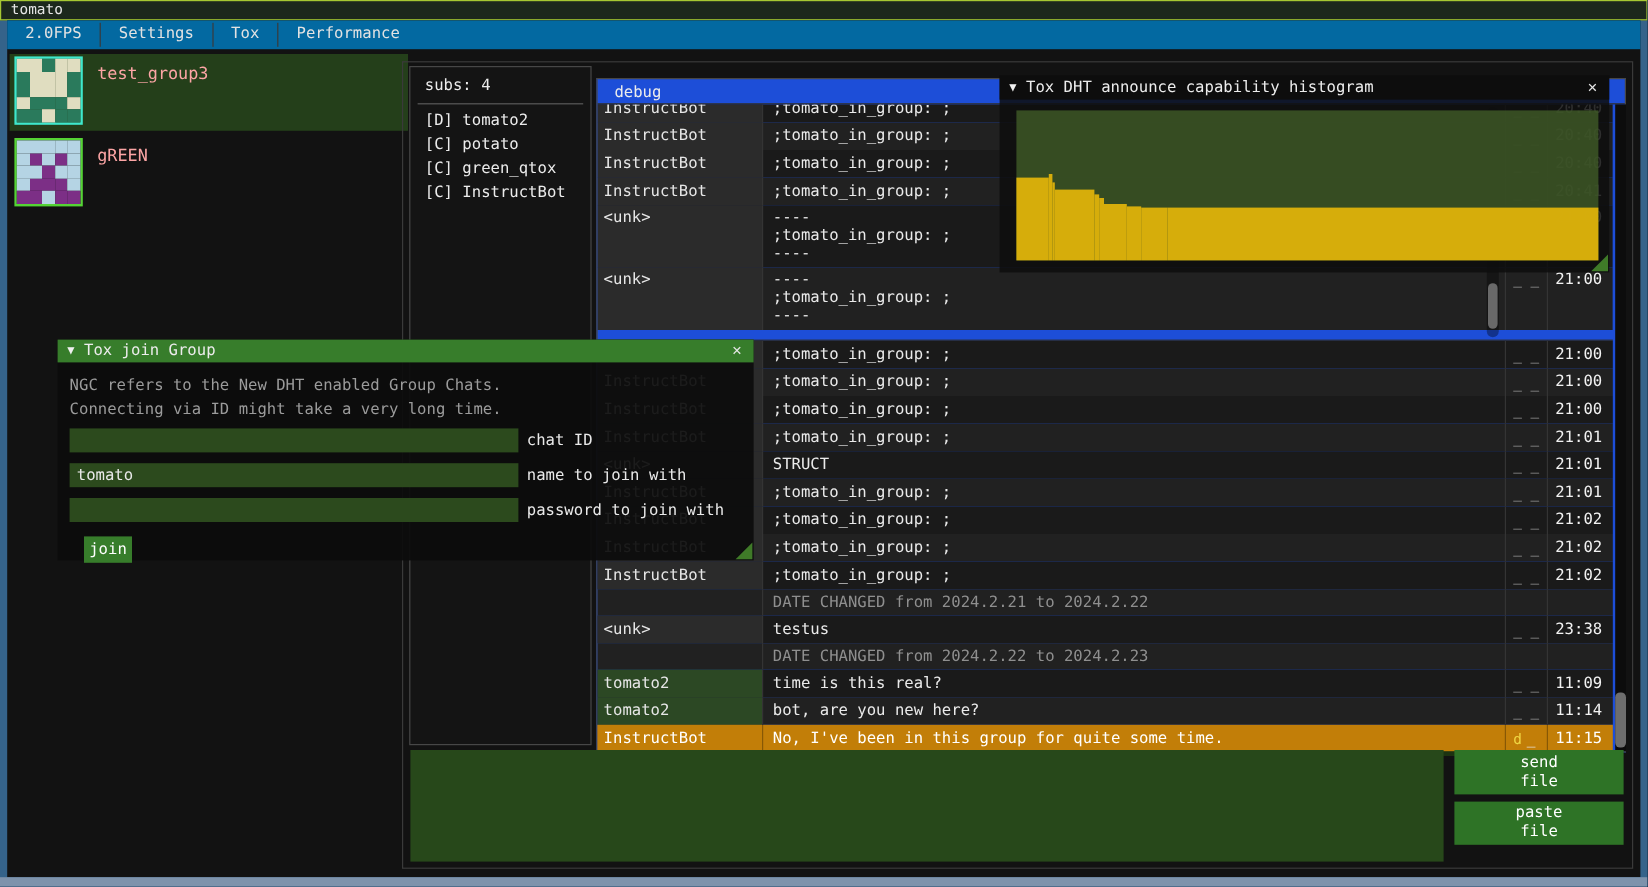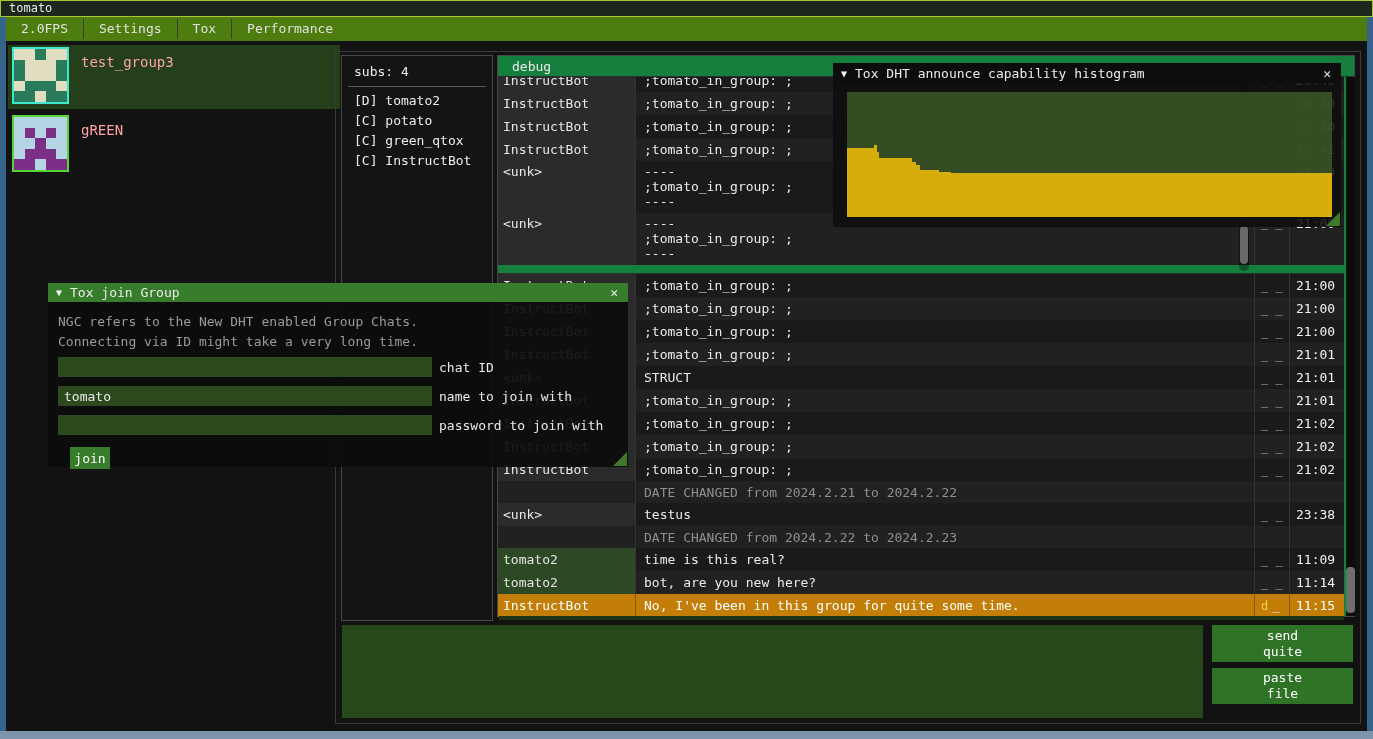--- a/index.html
+++ b/index.html
@@ -9,21 +9,21 @@
 
   
   #titlebar { position:absolute; left:0; top:0; width:1373px; height:17px;
     background:#1c281c; border:1px solid #a6c832; color:#e6e6e6; font-size:12px;
     line-height:15px; padding-left:8px; }
 
   
   #appwin { position:absolute; left:6px; top:17px; width:1361px; height:714px; background:#121212; }
 
   
-  #menubar { position:absolute; left:0; top:0; width:1361px; height:24px; background:#4d7c0f;
+  #menubar { position:absolute; left:0; top:0; width:1361px; height:24px; background:#0369a1;
     display:flex; align-items:stretch; }
   .menu-item { color:#e2e2e2; font-size:13px; padding:4px 15px 0 15px; cursor:default; }
   .menu-sep { width:1px; background:#3a3a3a; margin:2px 0; }
 
   
   #group-list { position:absolute; left:2px; top:28px; width:332px; }
   .group-row { display:flex; align-items:flex-start; height:64px; margin-bottom:4px; padding:2px 0 0 4px; }
   .group-row.selected { background:#243f1a; }
   .g-avatar { width:57px; height:57px; border:2px solid; display:grid;
     grid-template-columns:repeat(5,1fr); grid-template-rows:repeat(5,1fr); flex:0 0 auto; }
@@ -32,21 +32,21 @@
   
   #outer-region { position:absolute; left:329px; top:34px; width:1026px; height:673px; border:1px solid #3a3a3a; }
 
   
   #subs-panel { position:absolute; left:335px; top:38px; width:152px; height:566px; border:1px solid #474747; background:#141414; }
   #subs-title { color:#ececec; font-size:13px; padding:8px 0 0 12px; }
   #subs-sep { height:1px; background:#5a5a5a; margin:7px 6px 4px 6px; }
   .subs-member { color:#ececec; font-size:13px; line-height:20px; padding-left:12px; white-space:pre; }
 
   
-  #chat-panel { position:absolute; left:491px; top:38px; width:858px; height:562px; border:1px solid #474747; background:#15803d; }
+  #chat-panel { position:absolute; left:491px; top:48px; width:858px; height:562px; border:1px solid #474747; background:#1d4ed8; }
   #tabbar { height:21px; border-bottom:1px solid #2e2e2e; }
   #tab-debug { display:inline-block; color:#ececec; font-size:13px; padding:3px 10px 0 14px; }
 
   #rows-upper { position:absolute; left:0; top:21px; width:846px; height:196px; overflow:hidden; }
   #rows-upper .shift { margin-top:-8px; }
   #rows-lower { position:absolute; left:0; top:217px; width:846px; border-top:1px solid #2e2e2e; }
 
   .crow { display:grid; grid-template-columns:137px 619px 35px 54px; height:23px; background:#1a1a1a; }
   .crow.alt { background:#212121; }
   .crow.unk { height:52px; }
@@ -348,21 +348,21 @@
           </div>
         </div>
       <div id="new-msg-strip"></div>
       <div id="scroll-right">
         <div id="scroll-right-thumb"></div>
       </div>
     </div>
 
     <textarea id="composer-input" value="" style=""></textarea>
     <button class="file-btn" id="send-file-button">send
-quite</button>
+file</button>
     <button class="file-btn" id="paste-file-button">paste
 file</button>
   </div>
 
   <div class="imgui-window" id="hist-window">
     <div class="win-title">
       <span class="collapse">▼</span>
       <span class="title-text">Tox DHT announce capability histogram</span>
       <span class="close">✕</span>
     </div>

